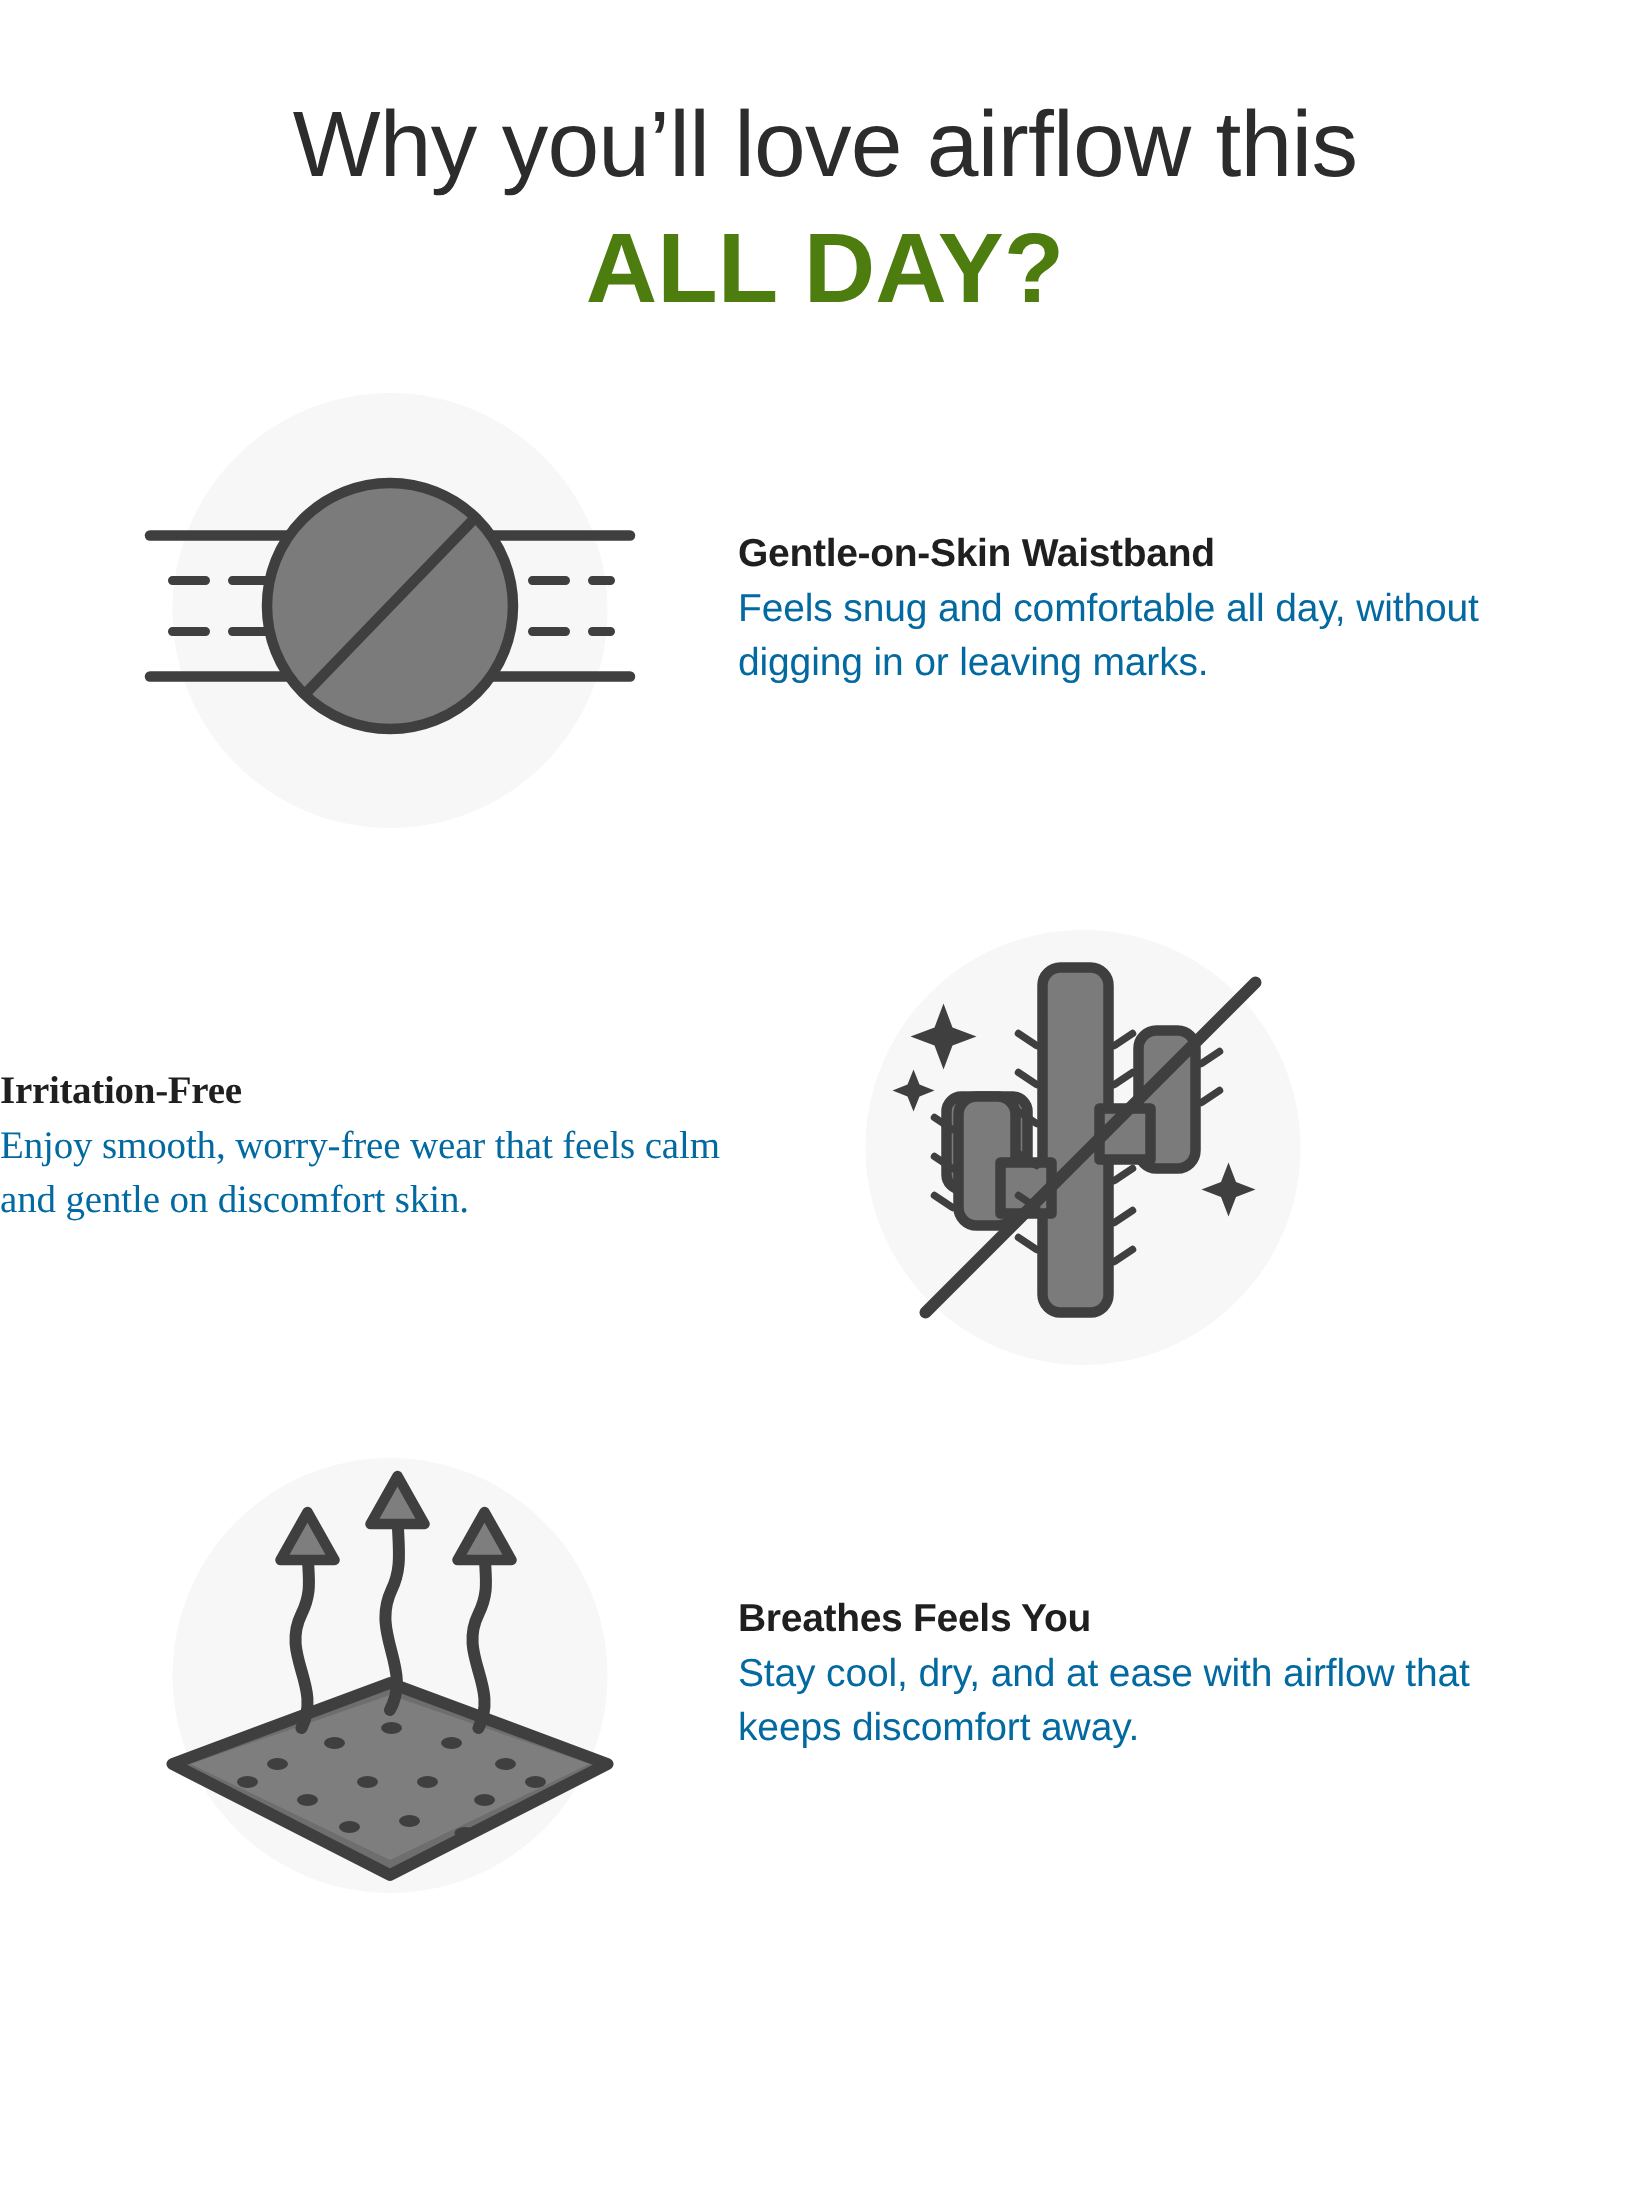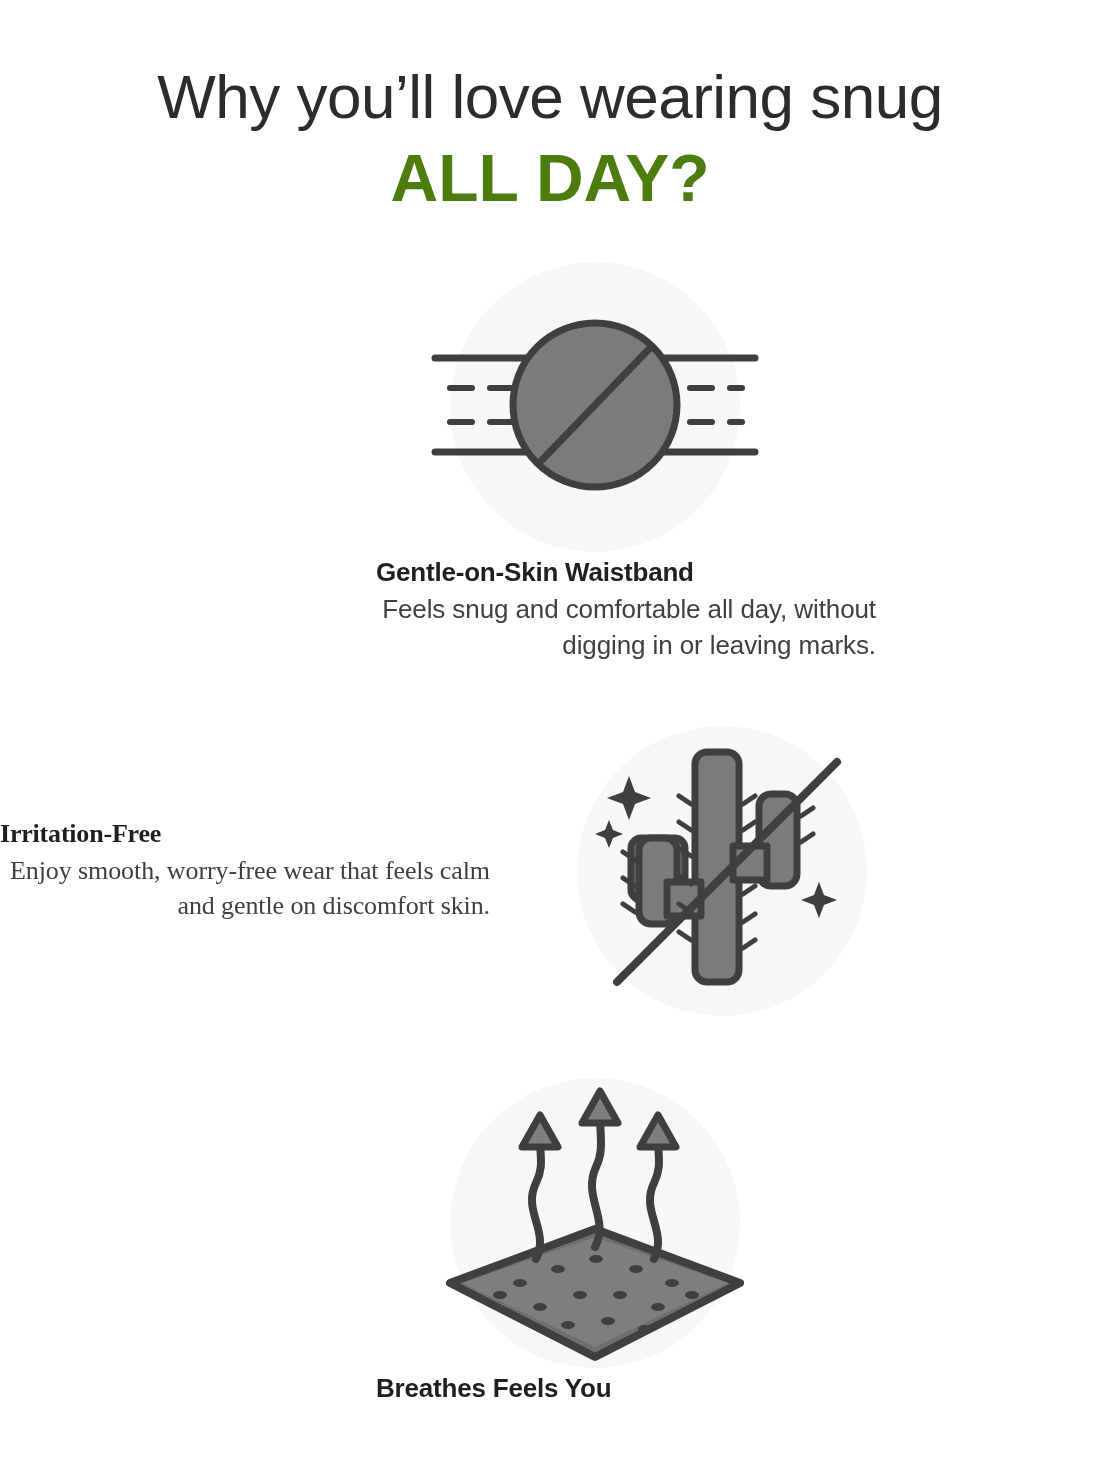--- a/index.html
+++ b/index.html
@@ -41,21 +41,20 @@
   .features {
     margin-top: 38px;
   }
   .feature {
     display: flex;
     align-items: center;
     width: 1100px;
     box-sizing: border-box;
   }
   .feature.img-left {
-    flex-direction: column;
     padding-left: 90px;
   }
   .feature.img-right {
     flex-direction: row-reverse;
     padding-right: 92px;
     justify-content: flex-end;
     font-family: Liberation Serif, serif;
   }
   .icon-wrap {
     width: 340px;
@@ -95,36 +94,35 @@
   .f-title {
     font-size: 26px;
     font-weight: 700;
     color: #1f1f1f;
     letter-spacing: -0.2px;
     margin-bottom: 4px;
   }
   .f-desc {
     font-size: 26px;
     font-weight: 400;
-    color: #404040;
+    color: #0369a1;
     line-height: 1.38;
     letter-spacing: -0.1px;
-    text-align: right;
   }
 
   
   .row-1 { margin-top: 6px; }
   .row-2 { margin-top: 58px; }
   .row-3 { margin-top: 52px; }
 </style>
 </head>
 <body>
 
 <div class="heading">
-  <div class="heading-line1">Why you’ll love wearing snug</div>
+  <div class="heading-line1">Why you’ll love airflow this</div>
   <div class="heading-line2">ALL DAY?</div>
 </div>
 
 <div class="features">
 
   <div class="feature img-left row-1">
     <div class="icon-wrap">
       <div class="icon-disc"></div>
       <div class="icon-art">
         <svg width="330" height="230" viewBox="0 0 330 230" xmlns="http://www.w3.org/2000/svg">
@@ -236,16 +234,17 @@
           <g fill="#7e7e7e" stroke="#3f3f3f" stroke-width="7" stroke-linejoin="round">
             <path d="M100 44 L118 76 L82 76 Z"></path>
             <path d="M160 20 L178 52 L142 52 Z"></path>
             <path d="M218 44 L236 76 L200 76 Z"></path>
           </g>
         </svg>
       </div>
     </div>
     <div class="text-block">
       <div class="f-title">Breathes Feels You</div>
+      <div class="f-desc">Stay cool, dry, and at ease with airflow that keeps discomfort away.</div>
     </div>
   </div>
 
 </div>
 
 </body></html>

